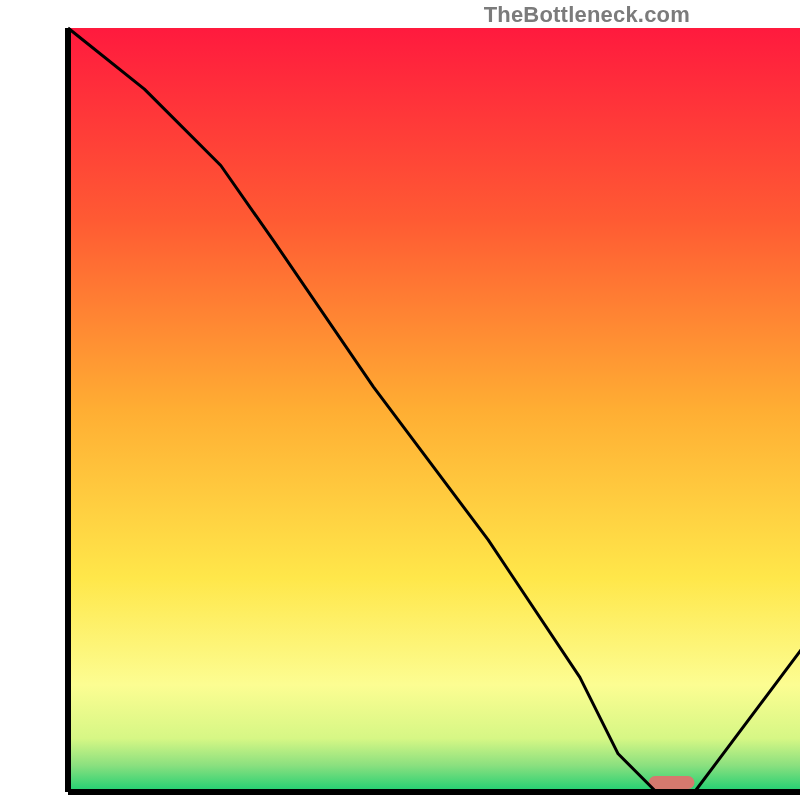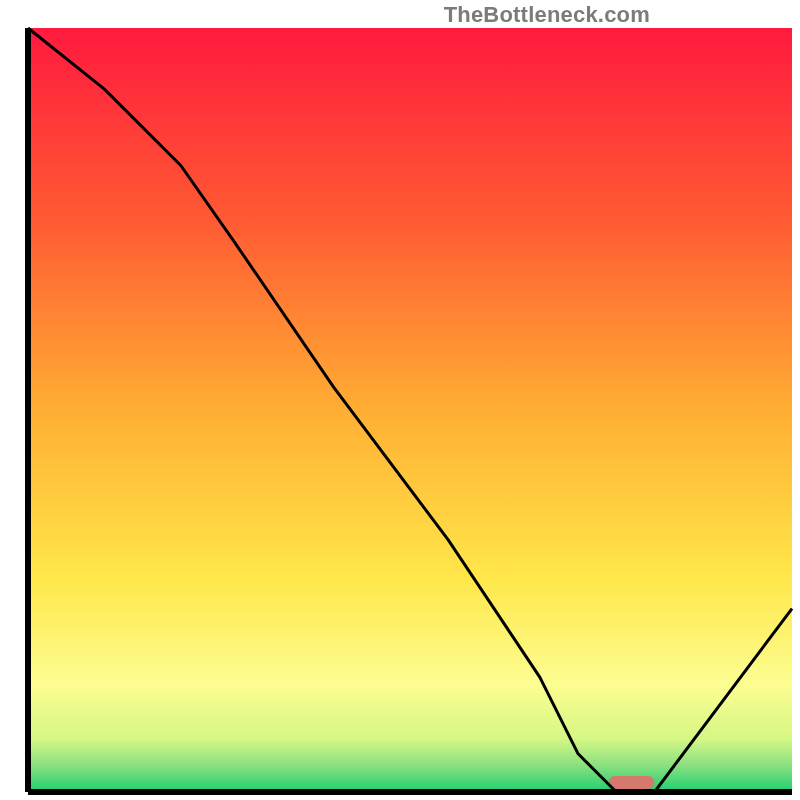--- a/index.html
+++ b/index.html
@@ -7,20 +7,21 @@
     padding: 0;
     width: 800px;
     height: 800px;
     background: #ffffff;
     font-family: Arial, Helvetica, sans-serif;
   }
   .wrap {
     position: relative;
     width: 660px;
     height: 800px;
+    margin-left: 40px;
   }
   .watermark {
     position: absolute;
     top: 2px;
     right: 10px;
     font-size: 22px;
     font-weight: 600;
     color: #7b7b7b;
     letter-spacing: 0.2px;
   }

